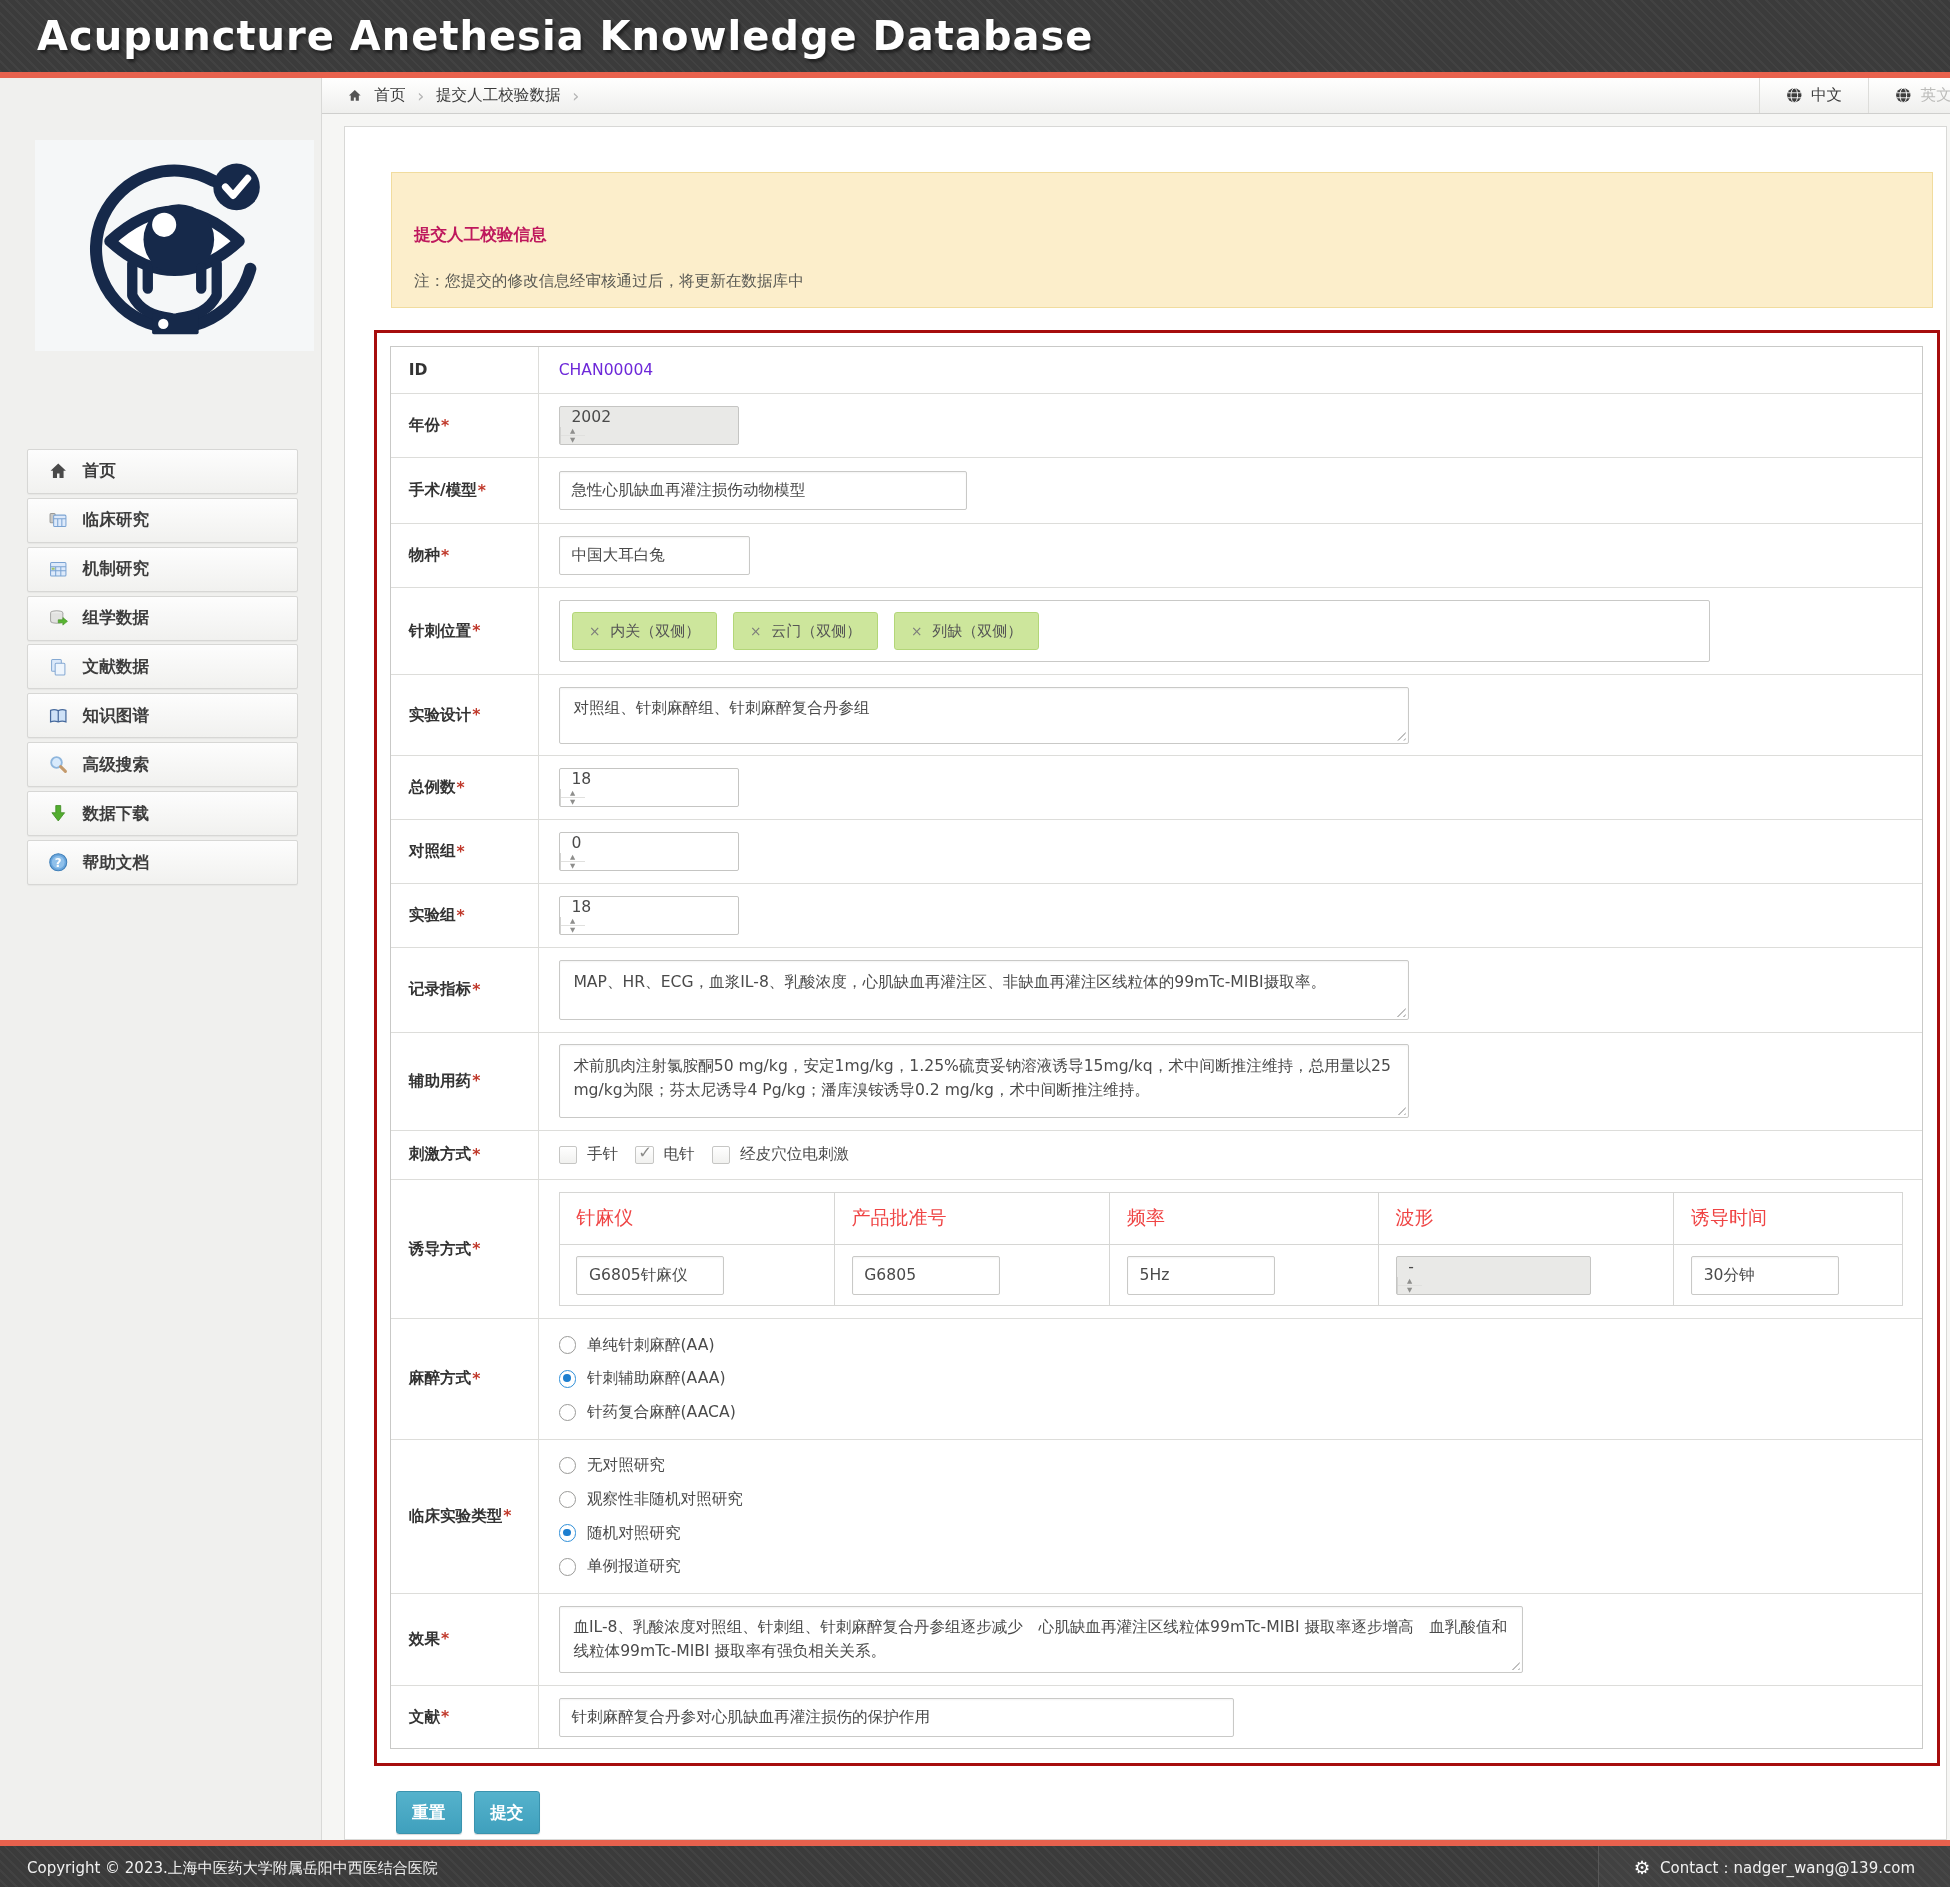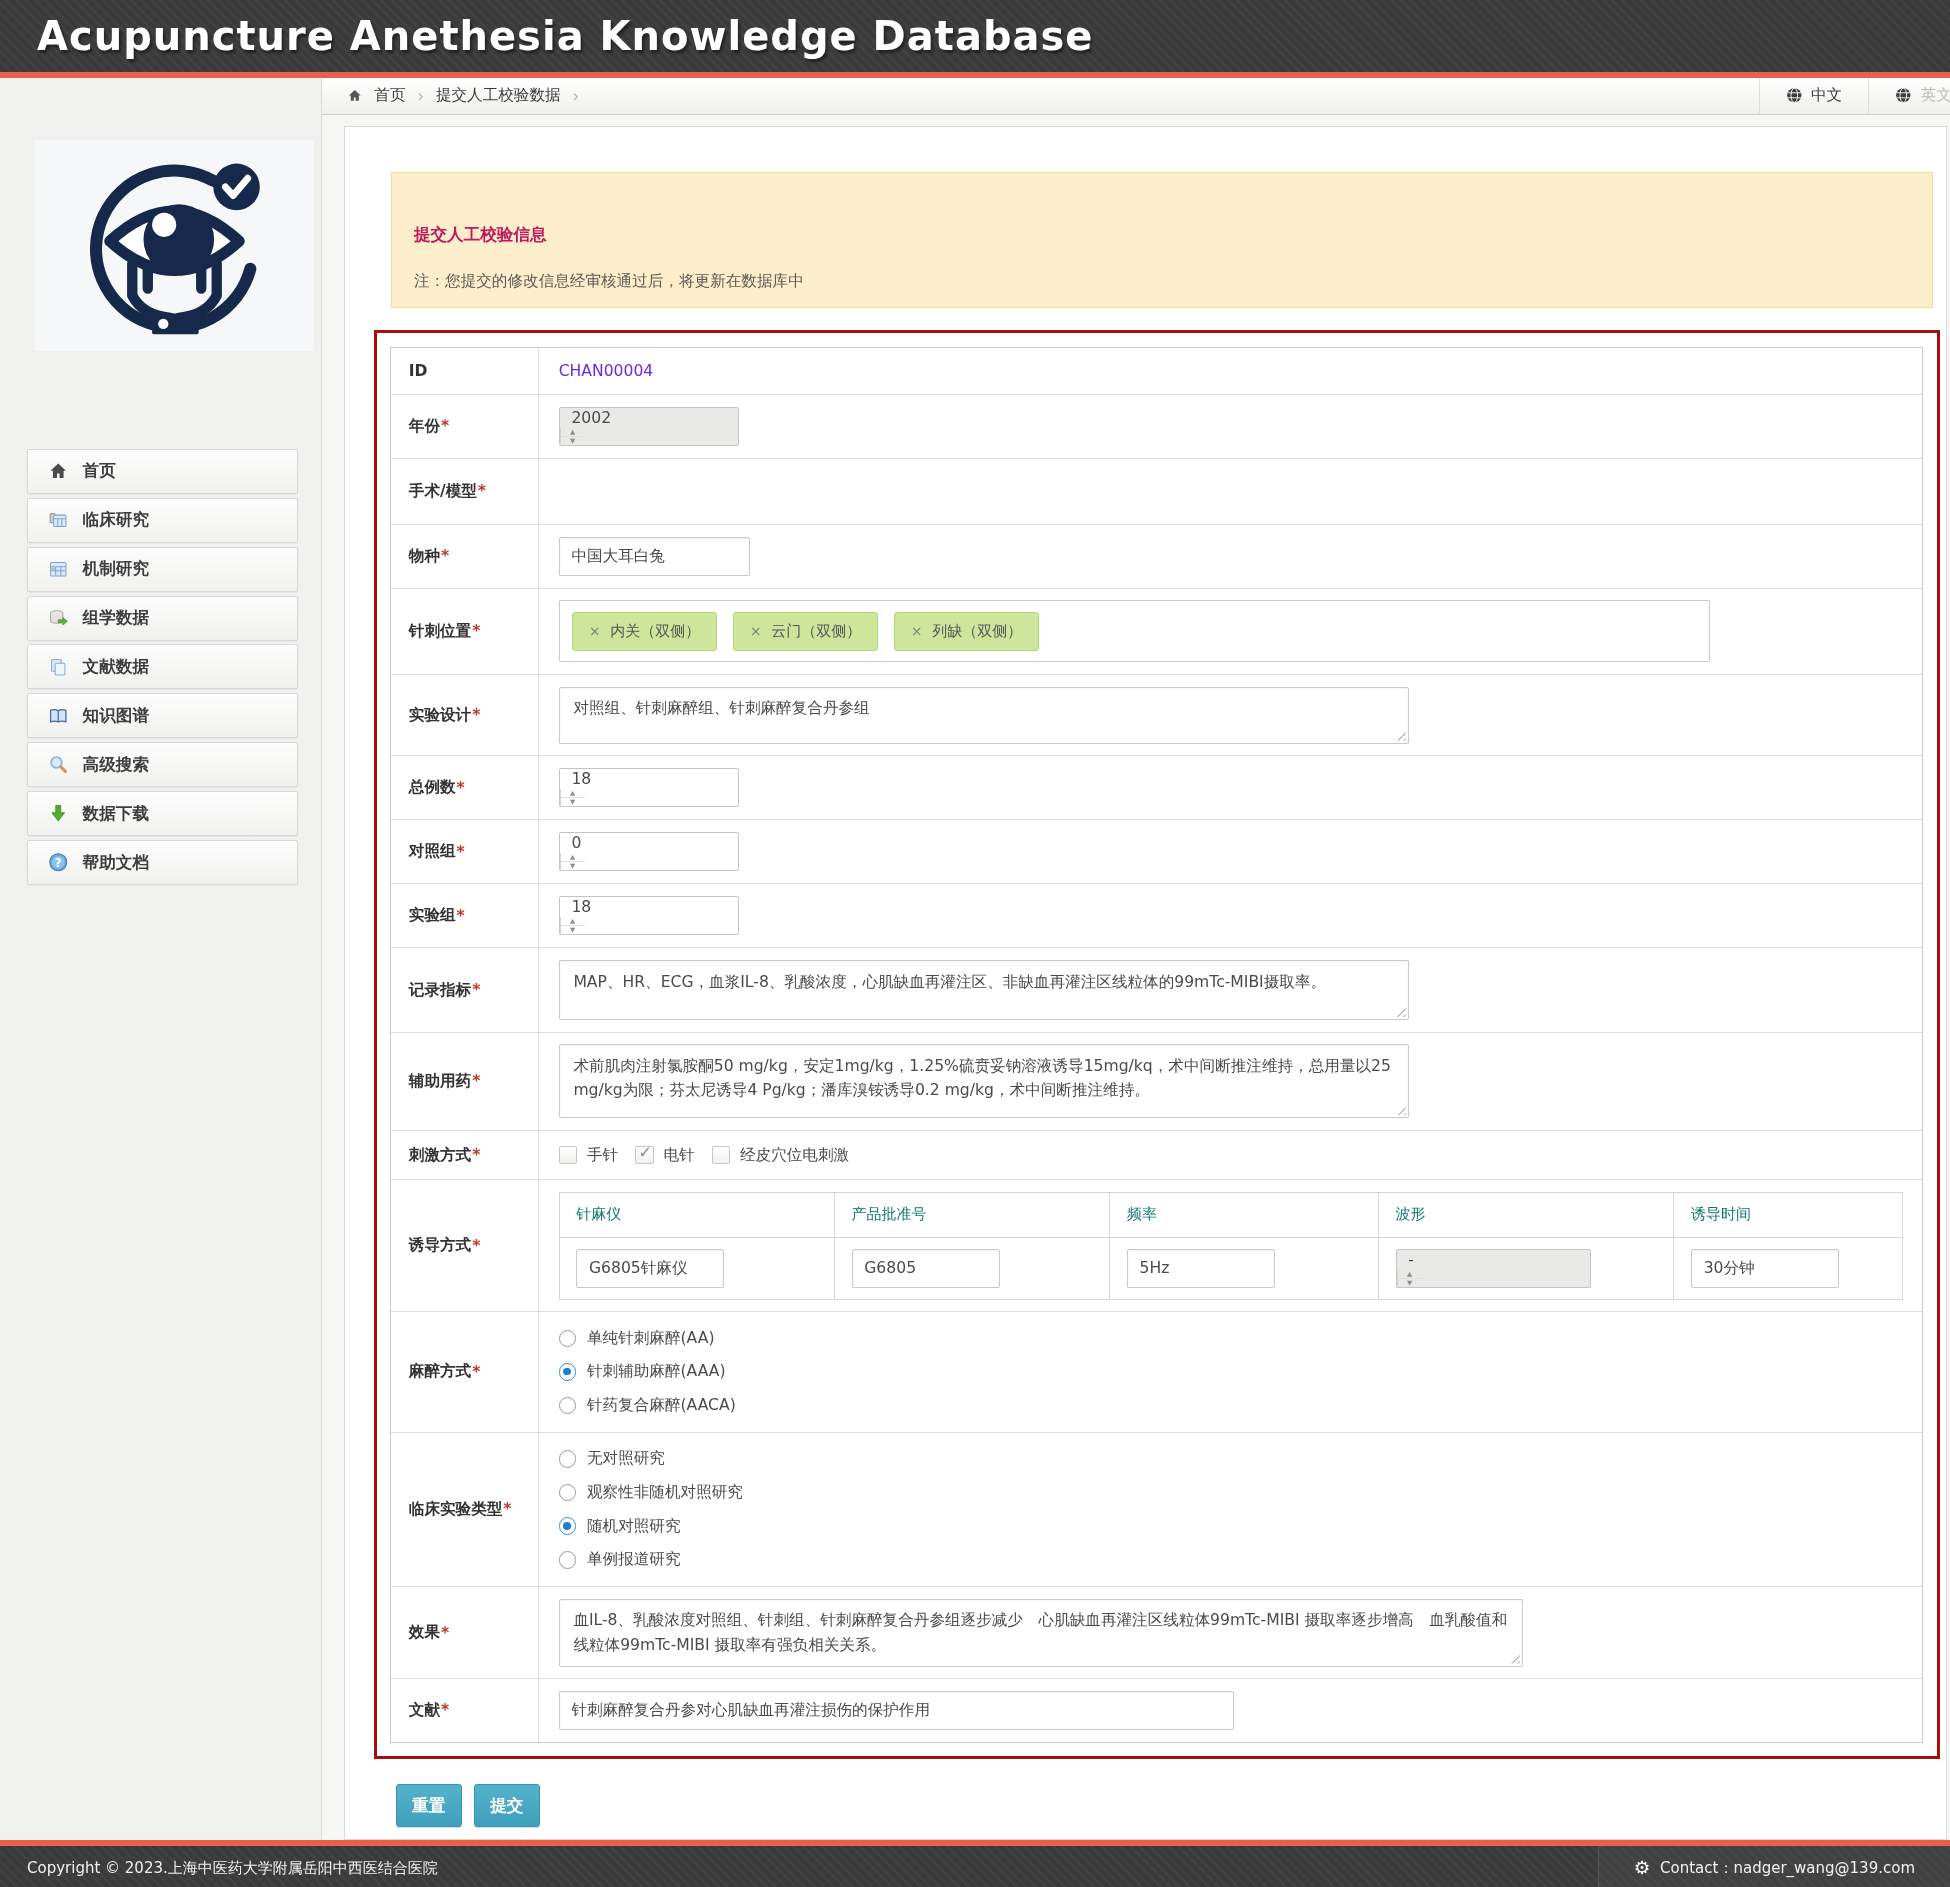--- a/index.html
+++ b/index.html
@@ -90,21 +90,21 @@
 
   .rgroup { display:flex; flex-direction:column; gap:12.7px; padding:3.9px 0; }
   .radio { display:inline-flex; align-items:center; gap:10.7px; font-size:15.6px; color:#4a4a4a; cursor:pointer; }
   .rdot { width:17.6px; height:17.6px; border-radius:50%; border:1.5px solid #9a9a98; background:#fff; position:relative; }
   .radio.sel .rdot { border-color:#2f8fd8; }
   .radio.sel .rdot::after { content:""; position:absolute; left:3.4px; top:3.4px; width:7.8px; height:7.8px;
                             border-radius:50%; background:#1d7fd0; }
 
   table.ind { border-collapse:collapse; width:1344px; background:#fff; }
   table.ind th, table.ind td { border:1px solid #d6d6d4; }
-  table.ind th { font-weight:normal; text-align:left; font-size:15px; color:#0f766e; padding:12.7px 16.6px; }
+  table.ind th { font-weight:normal; text-align:left; font-size:19px; color:#ef4444; padding:12.7px 16.6px; }
   table.ind td { padding:10.7px 16.6px; }
   table.ind .tinput { width:148px; }
 
   .btnrow { display:flex; gap:11.7px; margin:25px 0 0 51px; padding-bottom:27px; }
   .btn { min-width:64px; height:43px; padding:0 15.6px; border:1px solid #3a93ae; border-radius:2.9px;
          background:linear-gradient(#55b2cc,#3fa0bd); color:#fff; font-size:16.6px; font-weight:bold;
          display:flex; align-items:center; justify-content:center; cursor:pointer;
          box-shadow:0 1px 1px rgba(0,0,0,.15); font-family:"DejaVu Sans","Liberation Sans",sans-serif; }
 
   
@@ -295,20 +295,23 @@
                   </span>
                 </div>
               </div>
             </div>
 
             <div class="frow" style="min-height:66px">
               <div class="flabel">
                   <span>手术/模型</span>
                   <span class="req">*</span>
                 </div>
+              <div class="fvalue">
+                <input class="tinput" style="width: 408px;" readonly="" value="急性心肌缺血再灌注损伤动物模型">
+              </div>
             </div>
 
             <div class="frow" style="min-height:64px">
               <div class="flabel">
                   <span>物种</span>
                   <span class="req">*</span>
                 </div>
               <div class="fvalue">
                 <input class="tinput" style="width: 191px;" readonly="" value="中国大耳白兔">
               </div>

